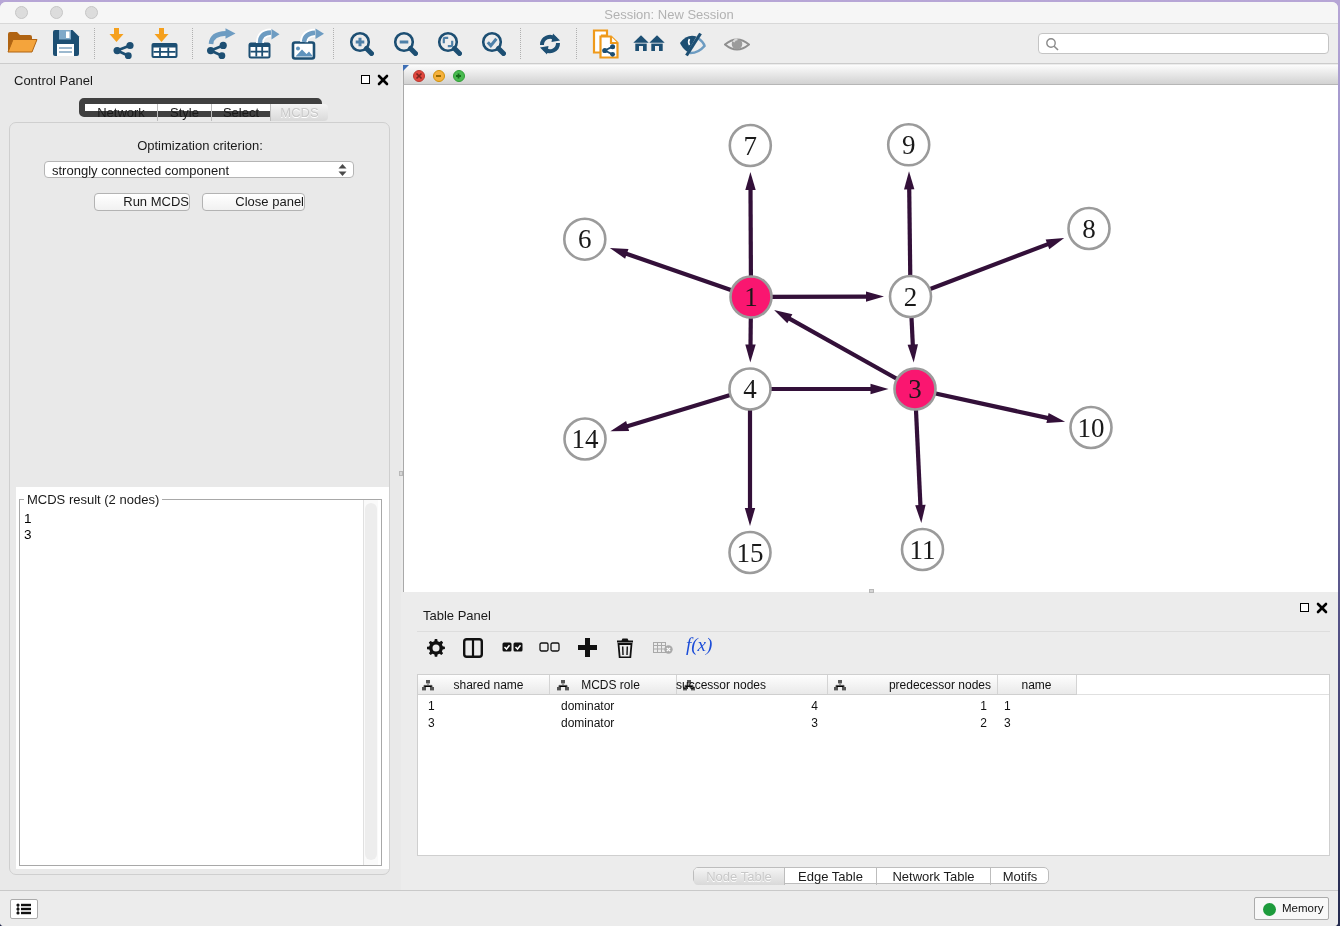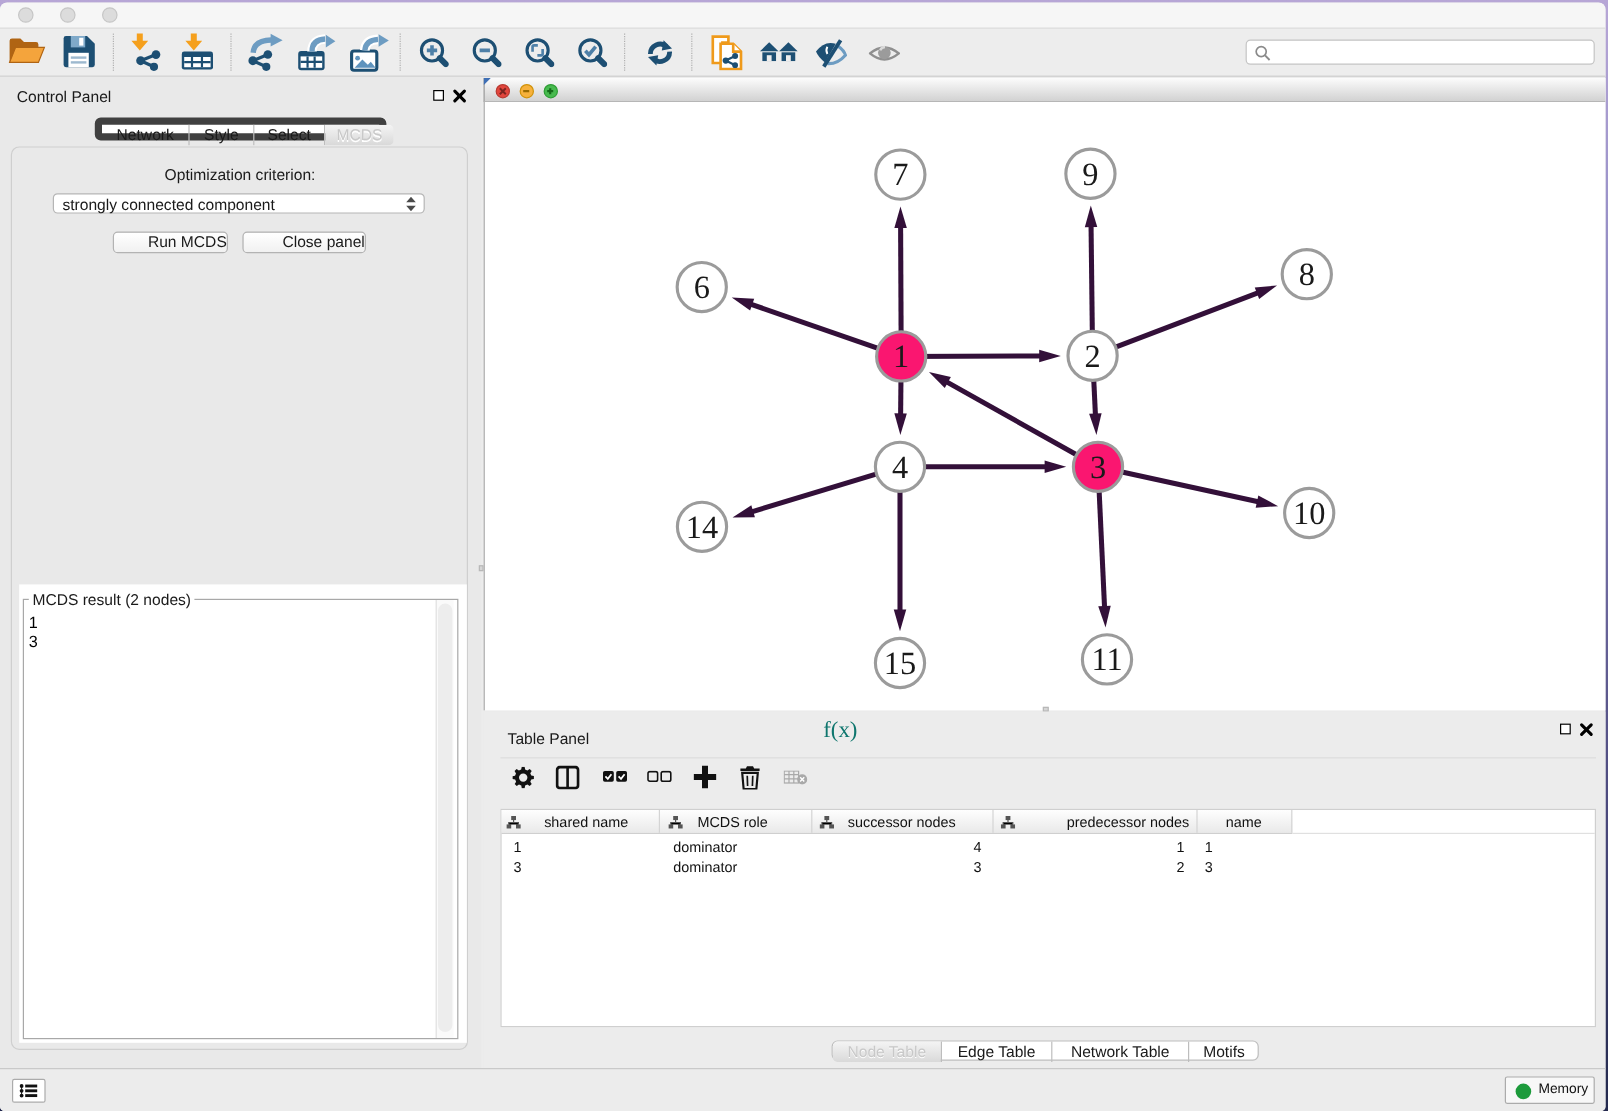--- a/index.html
+++ b/index.html
@@ -56,20 +56,21 @@
 #membtn{left:1254px;top:897px;width:75px;height:23px;background:#f8f8f8;border:1px solid #ababab;border-radius:2px;box-sizing:border-box;font-size:11.5px;color:#111;}
 </style>
 </head>
 <body>
 <div id="win">
     <div id="pg">
   <div class="abs" id="titlebar"></div>
   <div class="tl" style="left:15px;"></div>
   <div class="tl" style="left:50px;"></div>
   <div class="tl" style="left:85px;"></div>
+  <div class="abs" id="wtitle">Session: New Session</div>
   <div class="abs" id="toolbar">
     <svg class="ticon" style="left:6px;top:5px" width="32" height="30" viewBox="0 0 32 30">
       <path d="M2 23 V5 q0-2 2-2 h7 l3 3 h10 q2 0 2 2 v4" fill="#b06413"></path>
       <path d="M2 23 L7 10.5 h24 l-5 12.5 z" fill="#f4a43c" stroke="#b06413" stroke-width="1"></path>
     </svg>
     <svg class="ticon" style="left:51px;top:5px" width="29" height="29" viewBox="0 0 29 29">
       <path d="M4 1 h17.5 l6.5 6.5 v17.5 q0 2-2 2 h-22 q-2 0-2-2 v-22 q0-2 2-2 z" fill="#1d4f73"></path>
       <rect x="8" y="1" width="12" height="9.5" fill="#7fa9c9"></rect>
       <rect x="15" y="2.5" width="3.5" height="6.5" fill="#fff"></rect>
       <rect x="6" y="15" width="17" height="12" fill="#fff"></rect>
@@ -359,21 +360,21 @@
     <rect x="0.5" y="0.5" width="12" height="10" fill="none" stroke="#a9a9a9" stroke-width="1"></rect>
     <g stroke="#a9a9a9" stroke-width="1">
           <line x1="0.5" y1="3.5" x2="12.5" y2="3.5"></line>
           <line x1="0.5" y1="7" x2="12.5" y2="7"></line>
           <line x1="4.5" y1="0.5" x2="4.5" y2="10.5"></line>
           <line x1="8.5" y1="0.5" x2="8.5" y2="10.5"></line>
         </g>
     <circle cx="15.5" cy="7.5" r="4.2" fill="#a9a9a9"></circle>
     <path d="M13.8 5.8 l3.4 3.4 M17.2 5.8 l-3.4 3.4" stroke="#fff" stroke-width="1.2"></path>
   </svg>
-  <div class="abs" style="left:686px;top:598px;width:40px;font-family:'Liberation Serif',serif;font-size:19px;color:#0f766e;">f(x)</div>
+  <div class="abs" style="left:686px;top:634px;width:40px;font-family:'Liberation Serif',serif;font-style:italic;font-size:19px;color:#1d4ed8;">f(x)</div>
   <div class="abs" id="tbl">
     <div id="thead"></div>
     <div style="position:absolute;left:659px;top:19px;width:252px;height:1px;background:#e0e0e0;"></div>
     <div class="hsep" style="left:131px;"></div>
     <div class="hsep" style="left:258px;"></div>
     <div class="hsep" style="left:409px;"></div>
     <div class="hsep" style="left:579px;"></div>
     <div class="hsep" style="left:658px;"></div>
     <svg class="abs hico" style="left:4px;top:5px" width="12" height="11" viewBox="0 0 12 11">
           <g fill="#555">
@@ -410,21 +411,21 @@
             <rect x="4" y="0" width="4" height="3.4"></rect>
             <rect x="0" y="7" width="4" height="3.4"></rect>
             <rect x="8" y="7" width="4" height="3.4"></rect>
           </g>
           <g stroke="#555" stroke-width="1">
             <path d="M6 3.4 v2 M2 7 v-1.6 h8 V7"></path>
           </g>
         </svg>
     <div class="htxt" style="left:10px;width:121px;text-align:center;">shared name</div>
     <div class="htxt" style="left:131px;width:123px;text-align:center;">MCDS role</div>
-    <div class="htxt" style="left:258px;width:151px;text-align:center;">successor nodes</div>
+    <div class="htxt" style="left:258px;width:151px;">successor nodes</div>
     <div class="htxt" style="left:409px;width:164px;text-align:right;">predecessor nodes</div>
     <div class="htxt" style="left:579px;width:79px;text-align:center;">name</div>
     <div class="cell" style="left:10px;top:24px;">1</div>
     <div class="cell" style="left:143px;top:24px;">dominator</div>
     <div class="cell" style="left:340px;top:24px;width:60px;text-align:right;">4</div>
     <div class="cell" style="left:509px;top:24px;width:60px;text-align:right;">1</div>
     <div class="cell" style="left:586px;top:24px;">1</div>
     <div class="cell" style="left:10px;top:41px;">3</div>
     <div class="cell" style="left:143px;top:41px;">dominator</div>
     <div class="cell" style="left:340px;top:41px;width:60px;text-align:right;">3</div>

